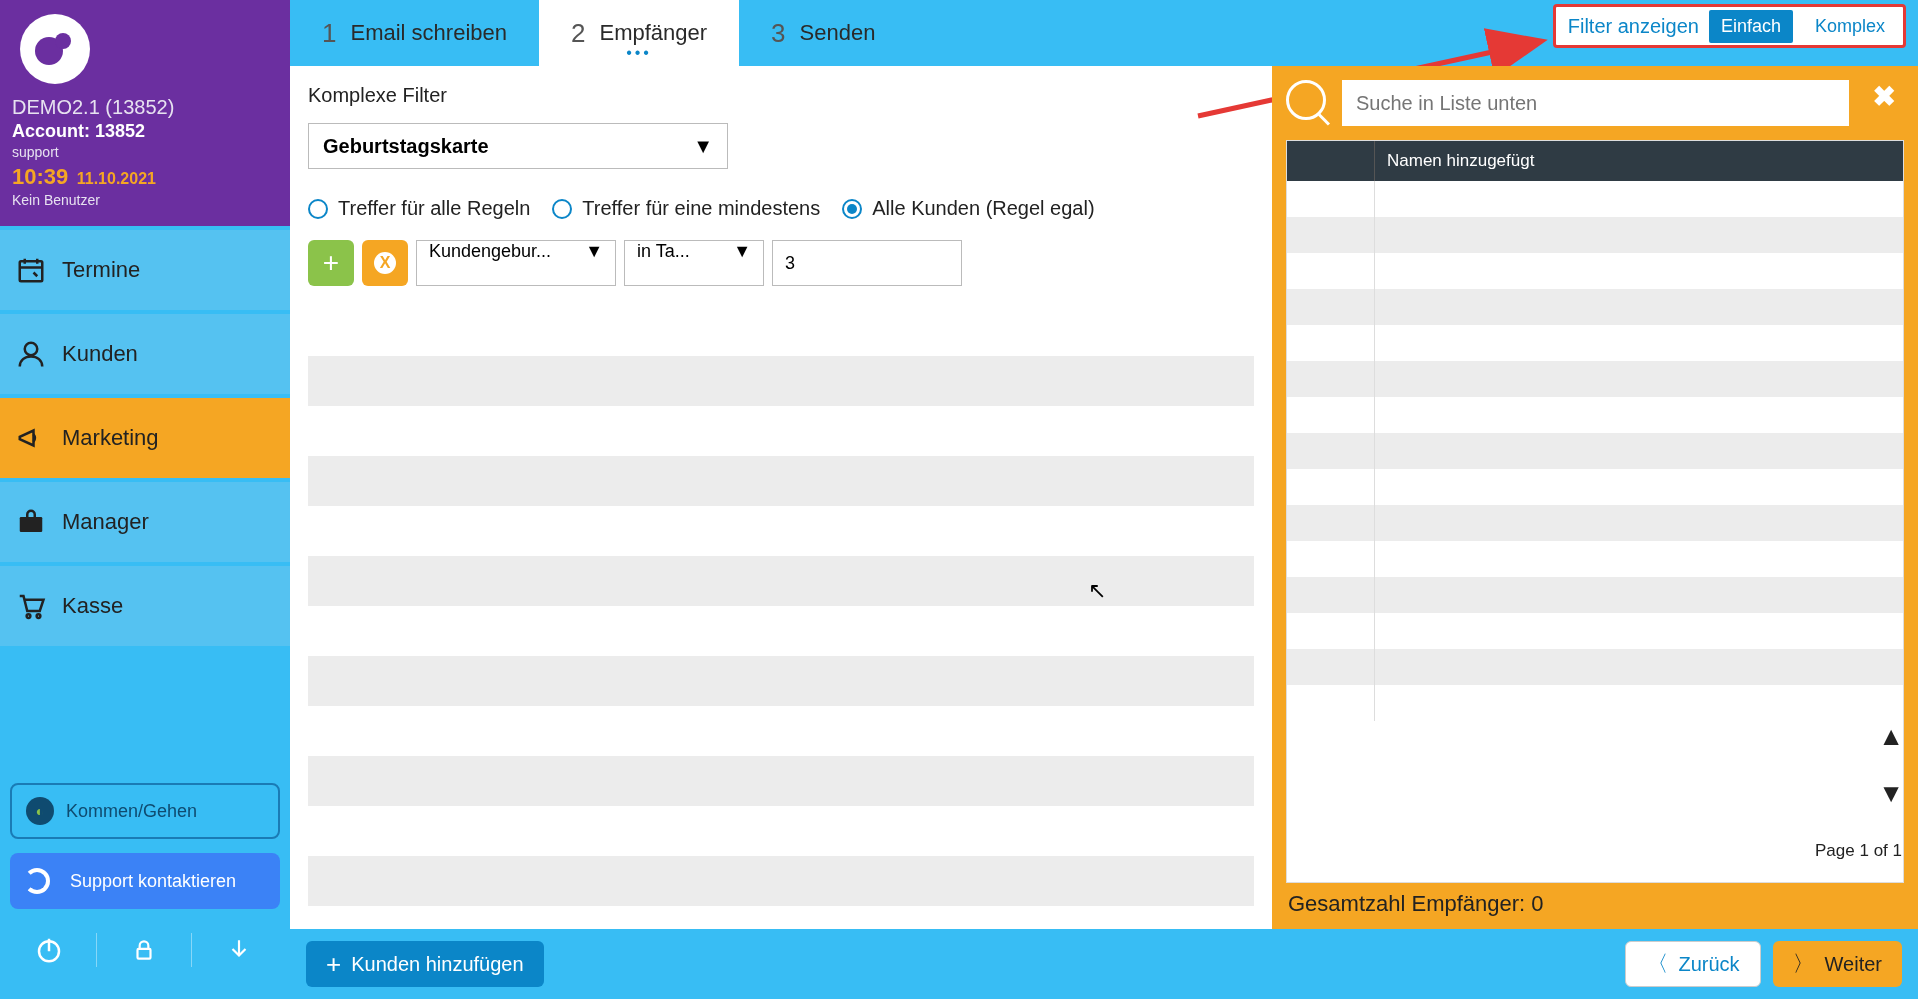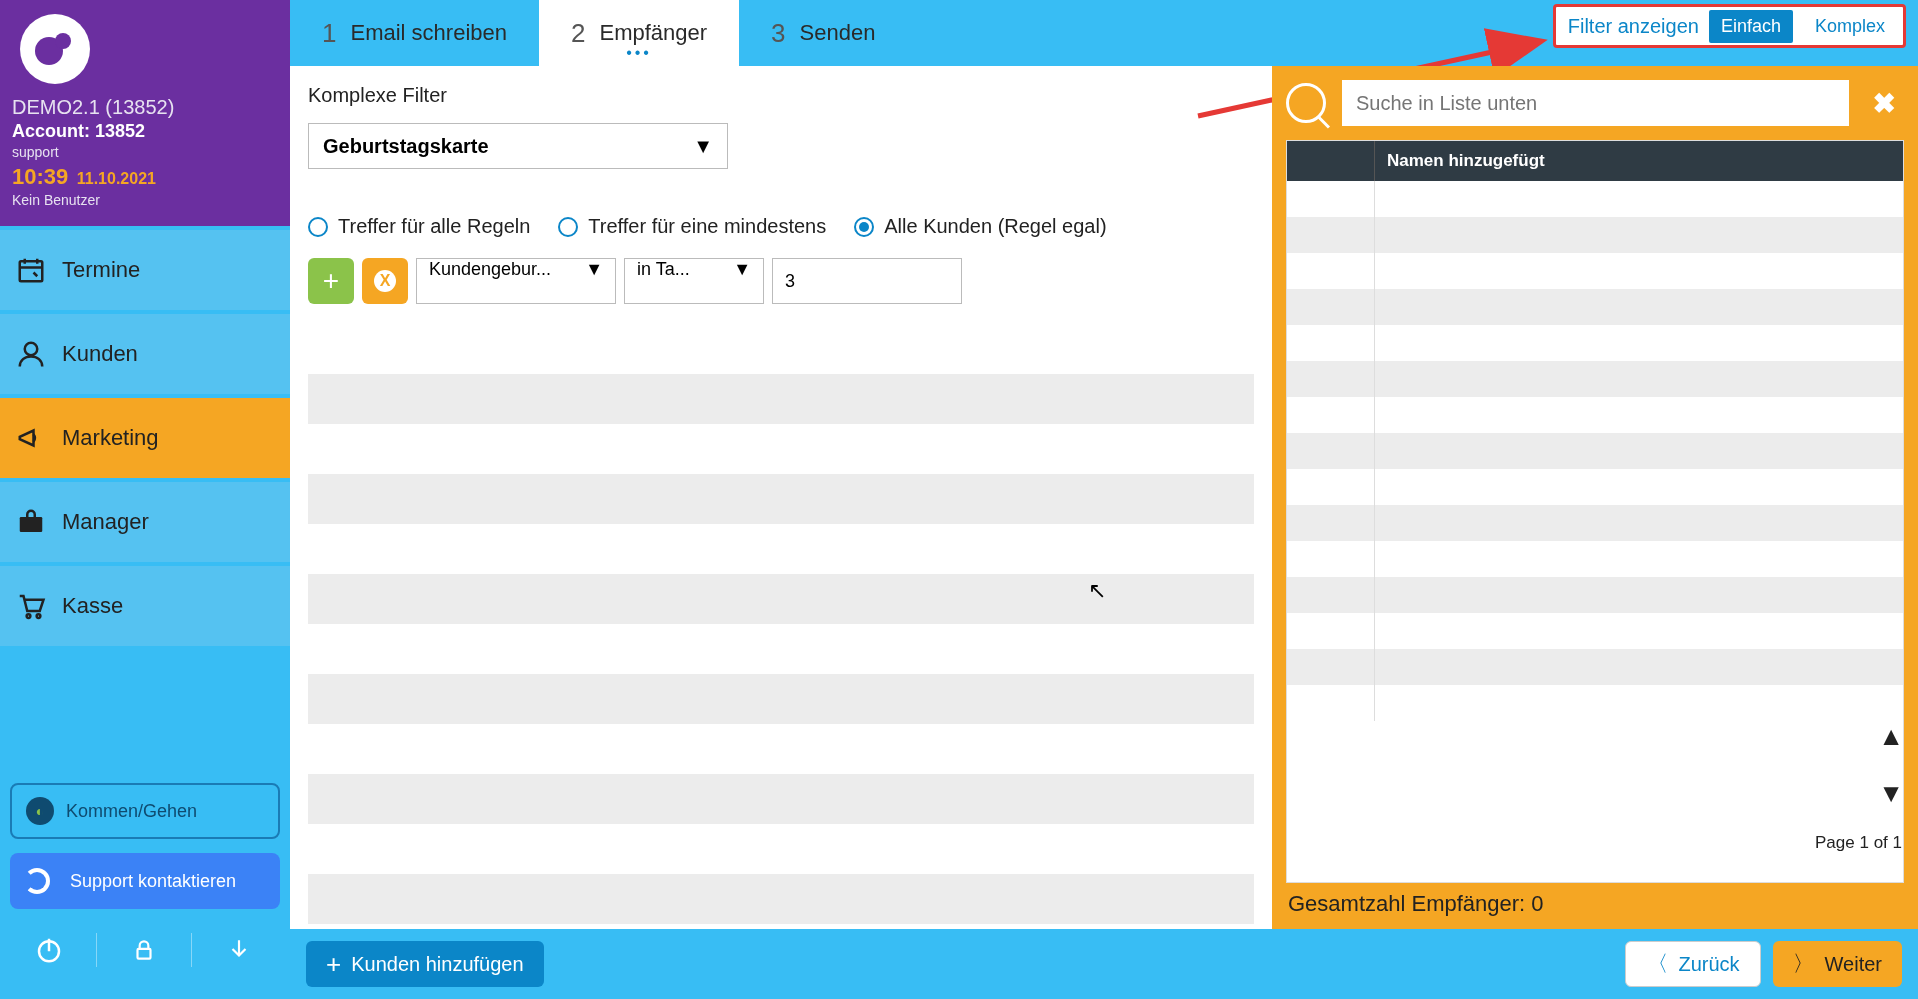--- a/index.html
+++ b/index.html
@@ -49,58 +49,58 @@
   .filter-toggle { position:absolute; right:12px; top:4px; height:44px; display:flex; align-items:center; background:#fff; border:3px solid #e53935; border-radius:4px; padding:0 6px 0 12px; gap:10px; font-size:20px; }
   .filter-toggle .lbl { color:#0b86c8; }
   .filter-toggle .pill { padding:6px 12px; font-size:18px; cursor:pointer; border-radius:2px;}
   .filter-toggle .pill.einfach { background:#0b86c8; color:#fff; }
   .filter-toggle .pill.komplex { background:#fff; color:#0b86c8; }
 
   .content { flex:1; display:flex; background:#fff; }
   .left { flex:1; display:flex; flex-direction:column; padding:18px 18px 0 18px; }
   .left h1 { font-size:20px; font-weight:normal; margin-bottom:16px; color:#222;}
   .select-main { width:420px; height:46px; border:1px solid #bbb; padding:16px 14px; font-size:20px; display:flex; align-items:center; justify-content:space-between; cursor:pointer; margin-bottom:28px; background:#fff;font-weight:bold;}
-  .radios { display:flex; gap:28px; align-items:center; font-size:20px; color:#222; margin-bottom:20px;margin-top:18px; }
+  .radios { display:flex; gap:22px; align-items:center; font-size:20px; color:#222; margin-bottom:20px; }
   .radio { display:flex; align-items:center; gap:10px; cursor:pointer; }
   .radio .circ { width:20px; height:20px; border:2px solid #0b86c8; border-radius:50%; display:flex; align-items:center; justify-content:center;}
   .radio.selected .circ::after { content:""; width:10px; height:10px; border-radius:50%; background:#0b86c8;}
 
   .rule-row { display:flex; gap:8px; align-items:center; margin-bottom:20px;}
   .btn-sq { width:46px; height:46px; border-radius:6px; display:flex; align-items:center; justify-content:center; cursor:pointer; font-size:28px; color:#fff;}
   .btn-add { background:#8bc34a; }
   .btn-del { background:#f5a623; }
   .btn-del .xin { width:22px; height:22px; border-radius:50%; background:#fff; color:#f5a623; font-size:16px; font-weight:bold; display:flex; align-items:center; justify-content:center; }
   .rule-select { height:46px; border:1px solid #bbb; background:#fff; padding:0 12px; font-size:18px; display:flex; align-items:flex-start; justify-content:space-between; cursor:pointer; gap:10px;}
   .rs1 { width:200px; }
   .rs2 { width:140px; }
   .rule-input { width:190px; height:46px; border:1px solid #bbb; padding:0 12px; font-size:18px; }
 
   .stripes { flex:1; display:flex; flex-direction:column; }
   .stripes .row { height:50px; }
   .stripes .row:nth-child(even) { background:#ececec; }
 
   
   .right { width:646px; background:#f5a623; padding:14px 14px 10px 14px; display:flex; flex-direction:column; position:relative;}
-  .search-row { display:flex; align-items:center; gap:16px; margin-bottom:14px;}
+  .search-row { display:flex; gap:16px; margin-bottom:14px;}
   .search-ico { width:40px; height:40px; border:3px solid #fff; border-radius:50%; position:relative; flex-shrink:0;}
   .search-ico::after { content:""; position:absolute; width:14px; height:3px; background:#fff; bottom:-4px; right:-8px; transform:rotate(45deg);}
   .search-input { flex:1; height:46px; border:none; padding:0 14px; font-size:20px; color:#555;}
   .close-x { color:#fff; font-size:28px; font-weight:bold; cursor:pointer; padding:0 8px;}
   .tbl { flex:1; background:#fff; display:flex; flex-direction:column; overflow:hidden; border:1px solid #ddd;}
-  .tbl-head { display:flex; background:#2f3b44; color:#fff; font-size:17px; font-weight:bold;}
+  .tbl-head { display:flex; background:#2f3b44; color:#fff; font-size:17px; font-weight:normal;}
   .tbl-head .c1 { width:88px; height:40px; border-right:1px solid #555;}
   .tbl-head .c2 { flex:1; height:40px; display:flex; align-items:center; padding:0 12px;}
   .tbl-body { flex:1; display:flex; flex-direction:column;}
   .tbl-body .trow { display:flex; height:36px;}
   .tbl-body .trow .c1 { width:88px; border-right:1px solid #ddd;}
   .tbl-body .trow .c2 { flex:1;}
   .tbl-body .trow:nth-child(even) { background:#ececec; }
   .pager-arrows { position:absolute; right:14px; bottom:120px; display:flex; flex-direction:column; gap:26px;}
   .pager-arrows .ar { font-size:26px; color:#222; cursor:pointer;}
-  .page-of { position:absolute; right:16px; bottom:76px; font-size:17px; color:#222;}
+  .page-of { position:absolute; right:16px; bottom:68px; font-size:17px; color:#222;}
   .total { font-size:22px; color:#222; padding:8px 2px 2px 2px;}
 
   
   .red-arrow { position:absolute; pointer-events:none; top:36px; right:340px; }
   .red-arrow svg { overflow:visible; }
 
   
   .footer { height:70px; background:#38bdf4; display:flex; align-items:center; padding:0 16px; gap:12px;}
   .btn { height:46px; display:flex; align-items:center; gap:10px; padding:0 20px; border-radius:6px; font-size:20px; cursor:pointer;}
   .btn-blue { background:#0b86c8; color:#fff; }

